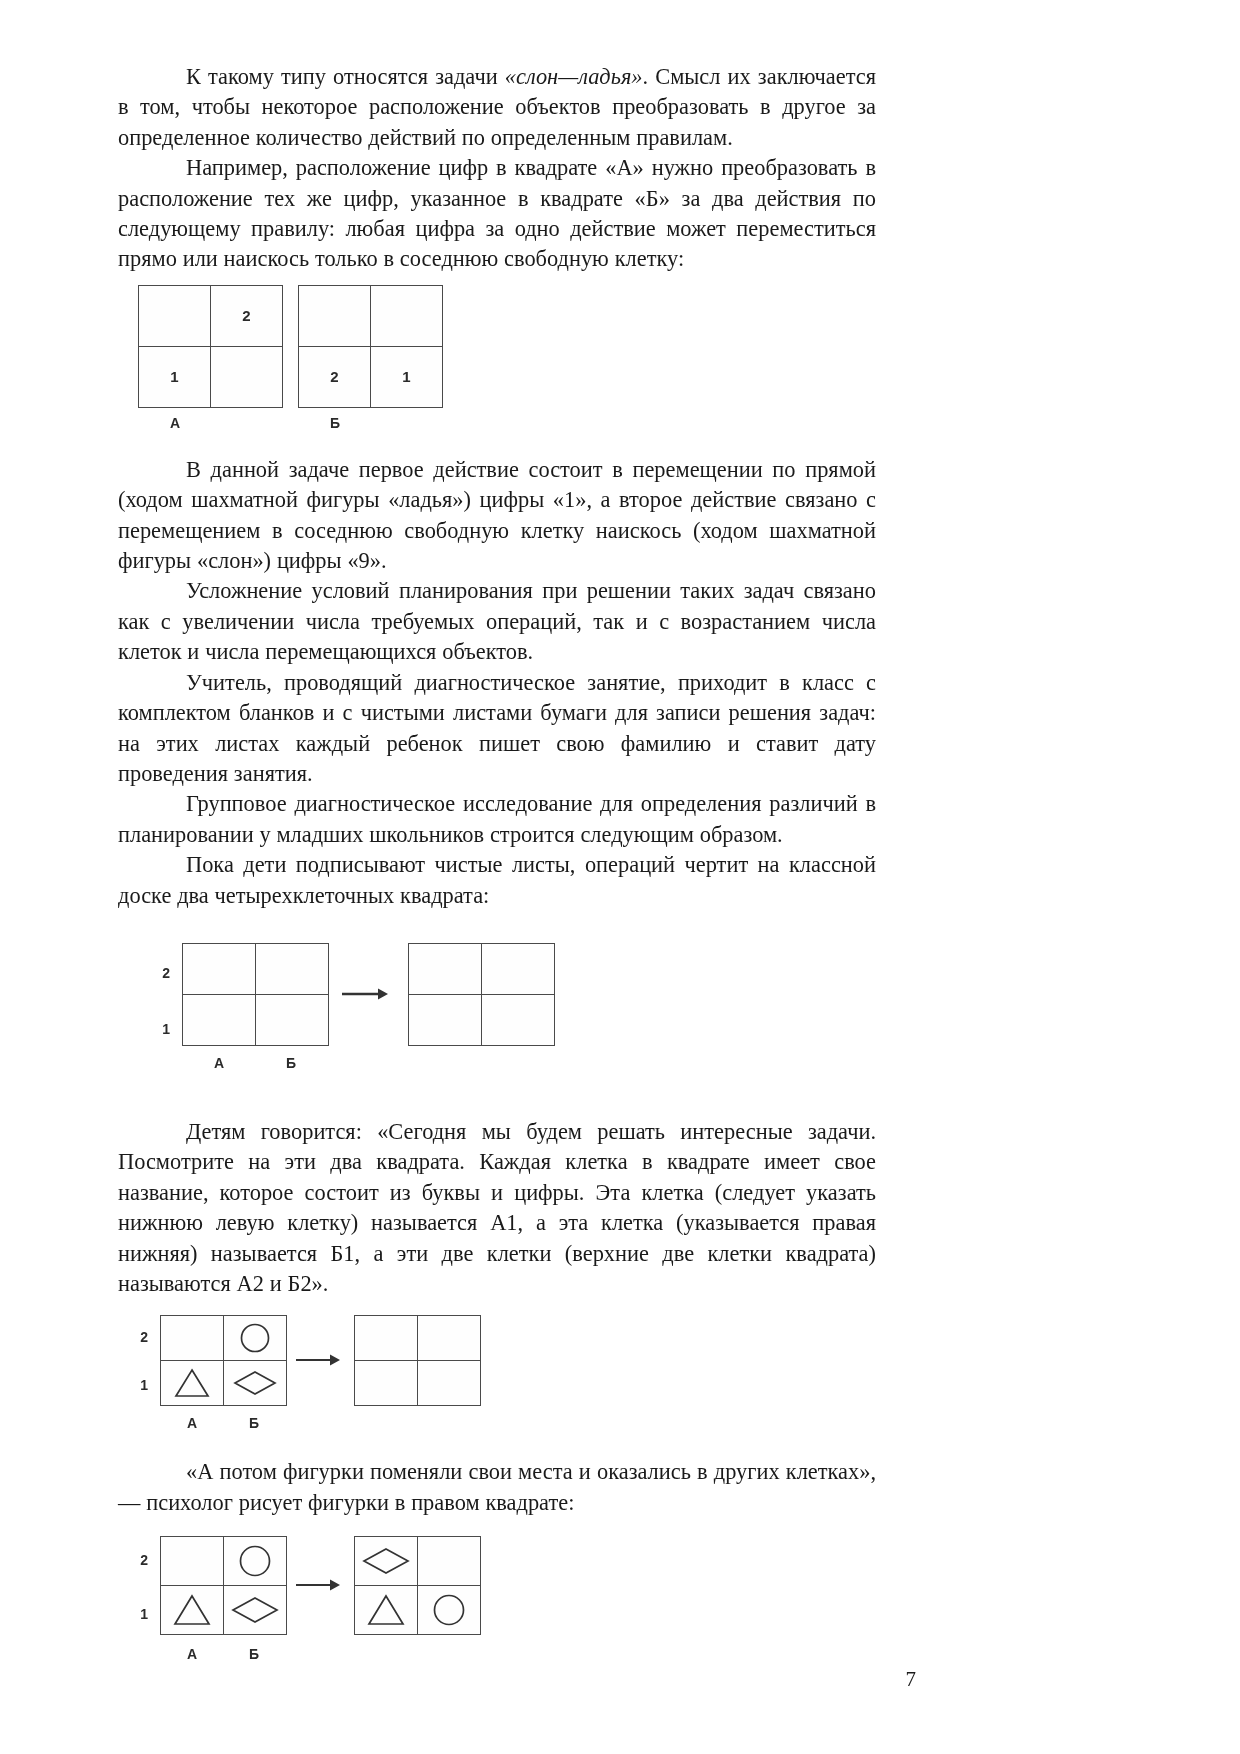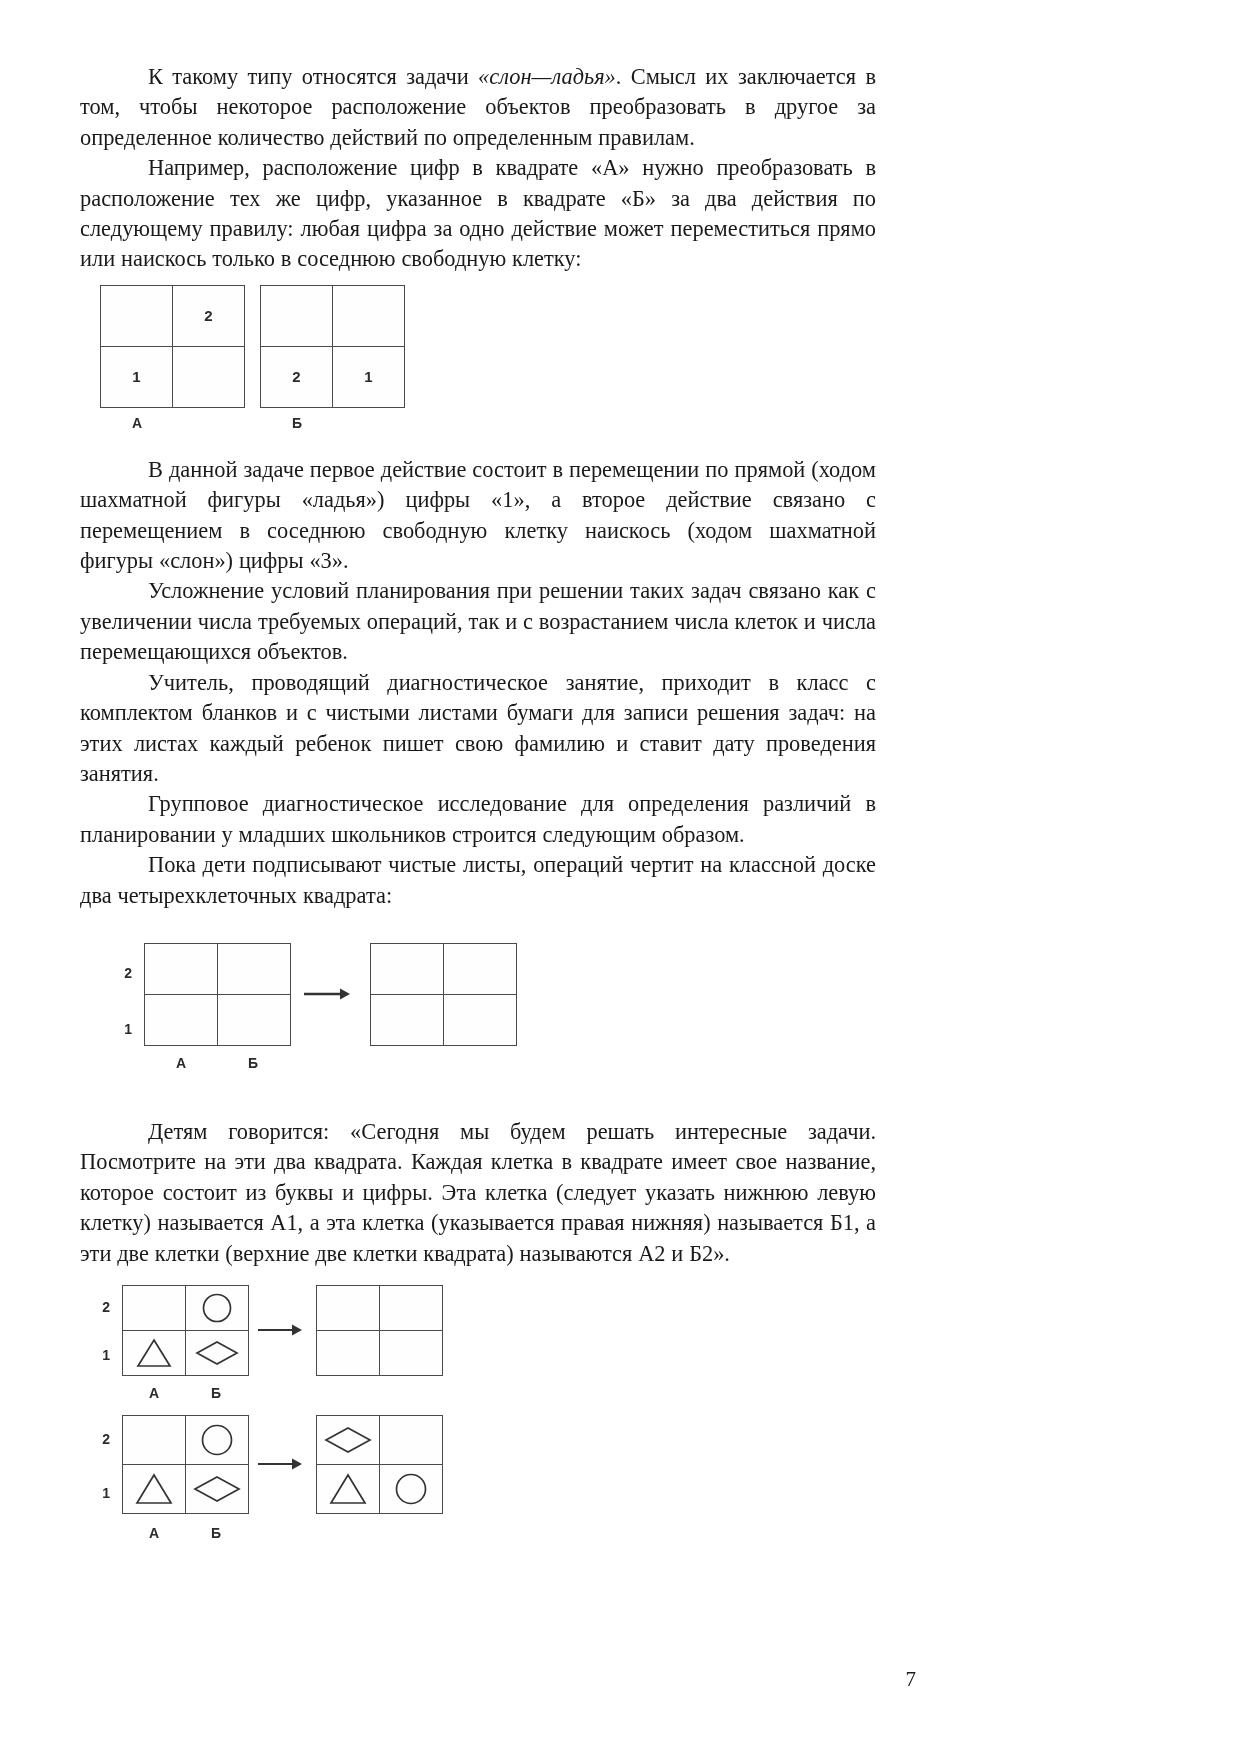--- a/index.html
+++ b/index.html
@@ -14,21 +14,21 @@
     font-family: "Liberation Serif", "DejaVu Serif", serif;
     color: #1a1a1a;
     -webkit-font-smoothing: antialiased;
   }
   .page {
     position: absolute;
     left: 0; top: 0;
     width: 1024px;
     height: 1754px;
     box-sizing: border-box;
-    padding: 62px 148px 40px 80px;
+    padding: 62px 148px 40px 118px;
   }
   p.para {
     margin: 0;
     font-size: 22.4px;
     line-height: 30.4px;
     text-align: justify;
     text-indent: 68px;
     text-justify: inter-word;
     word-spacing: 0.01em;
   }
@@ -138,21 +138,21 @@
           <td style="width:71px;height:60px;"><span class="cellnum">2</span></td>
           <td style="width:71px;height:60px;"><span class="cellnum">1</span></td>
         </tr>
       </tbody>
         </table>
       <span class="sqlabel" style="left:22px;top:130px;width:30px;">Б</span>
     </div>
 
   </div>
 
-  <p class="para" style="margin-top:18px;">В данной задаче первое действие состоит в перемещении по прямой (ходом шахматной фигуры «ладья») цифры «1», а второе действие связано с перемещением в соседнюю свободную клетку наискось (ходом шахматной фигуры «слон») цифры «3».</p>
+  <p class="para" style="margin-top:18px;">В данной задаче первое действие состоит в перемещении по прямой (ходом шахматной фигуры «ладья») цифры «1», а второе действие связано с перемещением в соседнюю свободную клетку наискось (ходом шахматной фигуры «слон») цифры «9».</p>
 
   <p class="para">Усложнение условий планирования при решении таких задач связано как с увеличении числа требуемых операций, так и с возрастанием числа клеток и числа перемещающихся объектов.</p>
 
   <p class="para">Учитель, проводящий диагностическое занятие, приходит в класс с комплектом бланков и с чистыми листами бумаги для записи решения задач: на этих листах каждый ребенок пишет свою фамилию и ставит дату проведения занятия.</p>
 
   <p class="para">Групповое диагностическое исследование для определения различий в планировании у младших школьников строится следующим образом.</p>
 
   <p class="para">Пока дети подписывают чистые листы, операций чертит на классной доске два четырехклеточных квадрата:</p>
 
   <div class="figure fig2">
@@ -255,20 +255,21 @@
         <tr>
           <td style="width:62px;height:44px;"></td>
           <td style="width:62px;height:44px;"></td>
         </tr>
       </tbody>
         </table>
     </div>
 
   </div>
 
+  <p class="para" style="margin-top:30px;">«А потом фигурки поменяли свои места и оказались в других клетках», — психолог рисует фигурки в правом квадрате:</p>
 
   <div class="figure fig4">
 
     <span class="rowlabel" style="left:-8px;top:16px;">2</span>
     <span class="rowlabel" style="left:-8px;top:70px;">1</span>
 
     <div class="sqwrap" style="left:22px;">
       <table class="grid">
         <tbody>
             <tr>

